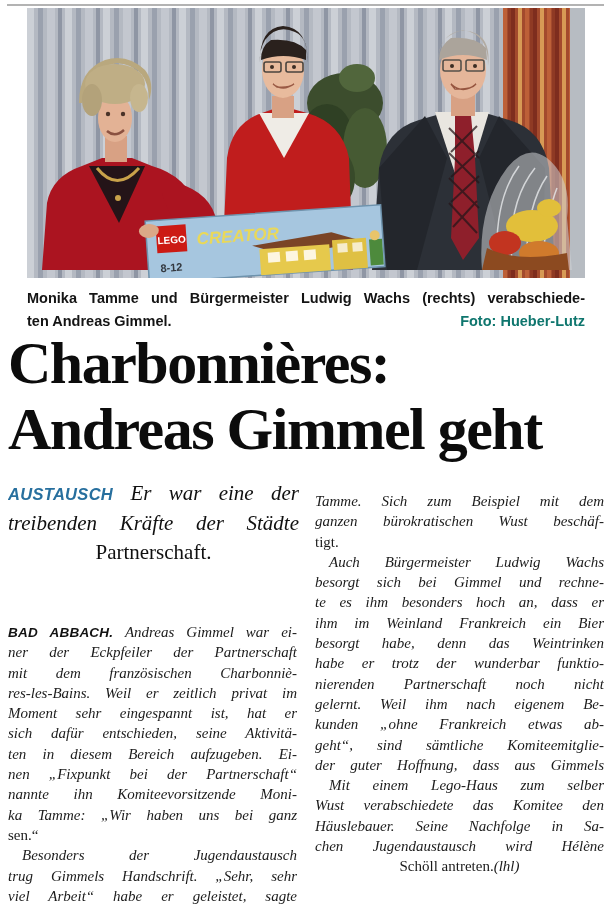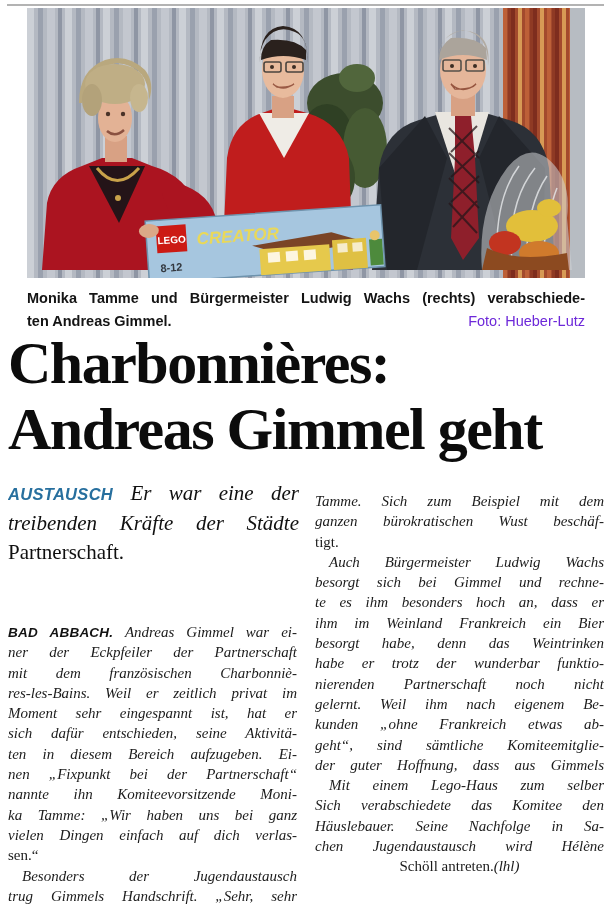--- a/index.html
+++ b/index.html
@@ -9,28 +9,28 @@
   .top-rule { position:absolute; left:7px; top:4px; width:597px; height:2px; background:#b3b3b3; }
 
   .photo { position:absolute; left:27px; top:8px; width:558px; height:270px; overflow:hidden; }
   .photo svg { width:100%; height:100%; display:block; }
 
   .caption { position:absolute; left:27px; top:287px; width:558px;
              font-family:"Liberation Sans", sans-serif; font-size:14.5px; font-weight:bold; color:#141414; }
   .cap-line { height:22.5px; line-height:22.5px; overflow:hidden; white-space:nowrap; }
   .cap-line.j { text-align:justify; text-align-last:justify; }
   .cap-line2 { display:flex; justify-content:space-between; }
-  .credit { font-weight:normal; color:#6d28d9; }
+  .credit { font-weight:bold; color:#0f766e; }
 
   .headline { position:absolute; left:8px; top:330px; width:600px;
               font-family:"Liberation Serif", serif; font-weight:bold; color:#0c0c0c;
               font-size:60px; line-height:66px; letter-spacing:-1.5px; }
 
   .lead { position:absolute; left:8px; top:479px; width:291px; font-size:21px; color:#101010; }
-  .lead .bline { height:29.5px; line-height:29.5px; }
+  .lead .bline { height:29.5px; line-height:29.5px;text-align:center; }
 
   .kicker { font-family:"Liberation Sans", sans-serif; font-weight:bold; font-size:16.5px;
             color:#276f9e; letter-spacing:0.3px; }
   .dateline { font-family:"Liberation Sans", sans-serif; font-weight:bold; font-size:13.5px;
               color:#121212; letter-spacing:0.2px; }
 
   .body-col { position:absolute; width:289px; font-size:15px; color:#1b1b1b; }
   .col-left  { left:8px;  top:622px; }
   .col-right { left:315px; top:491px; }
 
@@ -193,21 +193,20 @@
     <div class="bline j"><span class="dateline">BAD ABBACH.</span> Andreas Gimmel war ei-</div>
     <div class="bline j">ner der Eckpfeiler der Partnerschaft</div>
     <div class="bline j">mit dem französischen Charbonniè-</div>
     <div class="bline j">res-les-Bains. Weil er zeitlich privat im</div>
     <div class="bline j">Moment sehr eingespannt ist, hat er</div>
     <div class="bline j">sich dafür entschieden, seine Aktivitä-</div>
     <div class="bline j">ten in diesem Bereich aufzugeben. Ei-</div>
     <div class="bline j">nen „Fixpunkt bei der Partnerschaft“</div>
     <div class="bline j">nannte ihn Komiteevorsitzende Moni-</div>
     <div class="bline j">ka Tamme: „Wir haben uns bei ganz</div>
-    <div class="bline j">vielen Dingen einfach auf dich verlas-</div>
     <div class="bline">sen.“</div>
     <div class="bline j ind">Besonders der Jugendaustausch</div>
     <div class="bline j">trug Gimmels Handschrift. „Sehr, sehr</div>
     <div class="bline j">viel Arbeit“ habe er geleistet, sagte</div>
   </div>
 
 <div class="body-col col-right">
     <div class="bline j">Tamme. Sich zum Beispiel mit dem</div>
     <div class="bline j">ganzen bürokratischen Wust beschäf-</div>
     <div class="bline">tigt.</div>
@@ -216,17 +215,17 @@
     <div class="bline j">te es ihm besonders hoch an, dass er</div>
     <div class="bline j">ihm im Weinland Frankreich ein Bier</div>
     <div class="bline j">besorgt habe, denn das Weintrinken</div>
     <div class="bline j">habe er trotz der wunderbar funktio-</div>
     <div class="bline j">nierenden Partnerschaft noch nicht</div>
     <div class="bline j">gelernt. Weil ihm nach eigenem Be-</div>
     <div class="bline j">kunden „ohne Frankreich etwas ab-</div>
     <div class="bline j">geht“, sind sämtliche Komiteemitglie-</div>
     <div class="bline j">der guter Hoffnung, dass aus Gimmels</div>
     <div class="bline j ind">Mit einem Lego-Haus zum selber</div>
-    <div class="bline j">Sich verabschiedete das Komitee den</div>
+    <div class="bline j">Wust verabschiedete das Komitee den</div>
     <div class="bline j">Häuslebauer. Seine Nachfolge in Sa-</div>
     <div class="bline j">chen Jugendaustausch wird Hélène</div>
     <div class="bline split">Schöll antreten.<span class="sig">(lhl)</span></div>
   </div>
 
 </body></html>

